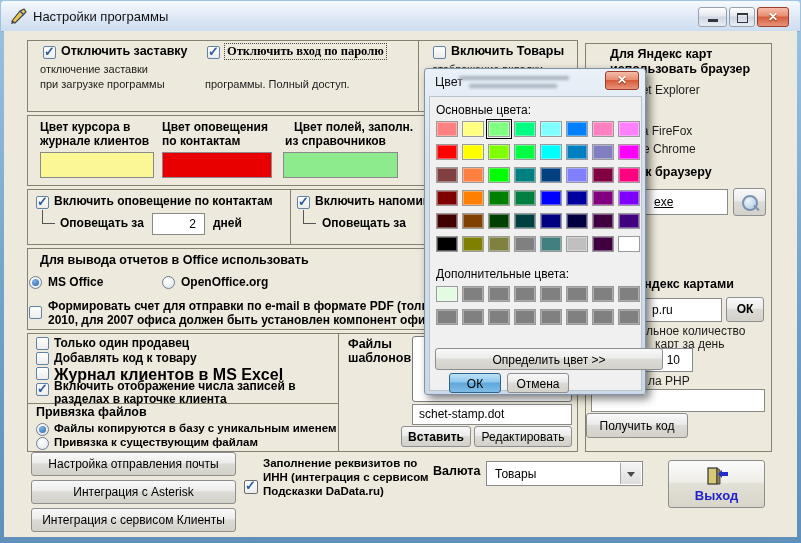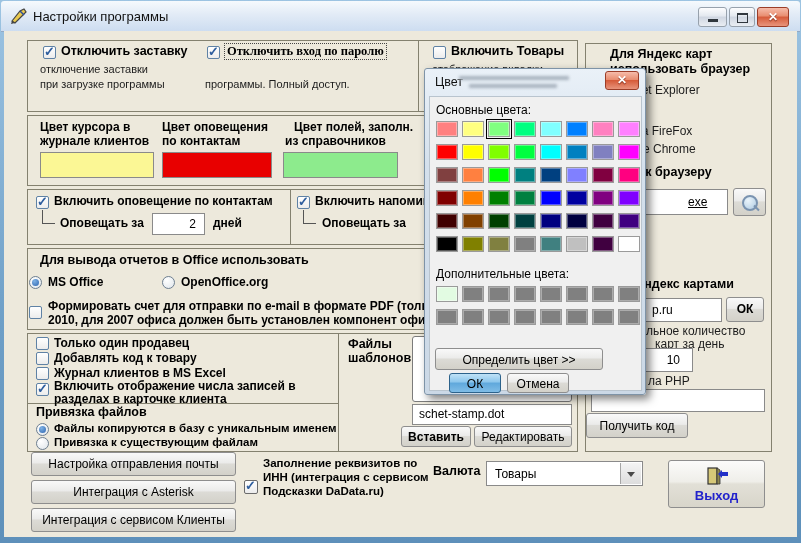--- a/index.html
+++ b/index.html
@@ -116,21 +116,21 @@
 
   <div class="gbox" style="left:27px;top:333px;width:551px;height:119px;"></div>
   <div class="vline" style="left:338px;top:334px;height:117px;"></div>
   <div class="hline" style="left:28px;top:403px;width:310px;"></div>
 
   <span class="cb" style="left:36px;top:337px;"></span>
   <span class="b" style="left:54px;top:336px;font-size:12px;">Только один продавец</span>
   <span class="cb" style="left:36px;top:352px;"></span>
   <span class="b" style="left:54px;top:351px;font-size:12px;">Добавлять код к товару</span>
   <span class="cb" style="left:36px;top:367px;"></span>
-  <span class="b" style="left:54px;top:366px;font-size:12px;text-align:right;">Журнал клиентов в MS Excel</span>
+  <span class="b" style="left:54px;top:366px;font-size:16px;text-align:right;">Журнал клиентов в MS Excel</span>
   <span class="cb checked" style="left:36px;top:383px;"></span>
   <span class="b" style="left:54px;top:379px;font-size:12px;">Включить отображение числа записей в</span>
   <span class="b" style="left:54px;top:392px;font-size:12px;">разделах в карточке клиента</span>
 
   <span class="b" style="left:36px;top:405px;">Привязка файлов</span>
   <span class="rd sel" style="left:36px;top:423px;"></span>
   <span class="b" style="left:54px;top:422px;font-size:11.5px;">Файлы копируются в базу с уникальным именем</span>
   <span class="rd" style="left:36px;top:437px;"></span>
   <span class="b" style="left:54px;top:436px;font-size:11.5px;">Привязка к существующим файлам</span>
 
@@ -149,21 +149,21 @@
   <span class="d" style="left:611px;top:83px;font-size:12px;">Internet Explorer</span>
   <span class="rd" style="left:593px;top:105px;"></span>
   <span class="d" style="left:611px;top:104px;font-size:12px;">Opera</span>
   <span class="rd" style="left:593px;top:125px;"></span>
   <span class="d" style="left:611px;top:124px;font-size:12px;">Mozilla FireFox</span>
   <span class="rd" style="left:593px;top:143px;"></span>
   <span class="d" style="left:611px;top:142px;font-size:12px;">Google Chrome</span>
 
   <span class="b" style="left:612px;top:165px;">Путь к браузеру</span>
   <div class="inp" style="left:591px;top:189px;width:137px;height:26px;padding:5px 0 0 0;">
-    <span style="margin-left:96px;text-decoration:underline;">exe</span>
+    <span style="margin-left:62px;text-decoration:underline;">exe</span>
   </div>
   <div class="btn" style="left:733px;top:188px;width:33px;height:28px;padding-top:6px;">
     <span class="mag"></span>
   </div>
 
   <span class="b" style="left:637px;top:277px;">яндекс картами</span>
   <div class="inp" style="left:591px;top:298px;width:131px;height:24px;padding:4px 0 0 0;">
     <span style="margin-left:60px;">p.ru</span>
   </div>
   <div class="btn" style="left:726px;top:297px;width:38px;height:25px;padding-top:4px;font-weight:bold;">ОК</div>
@@ -273,19 +273,19 @@
           <div class="swatch" style="background: rgb(128, 128, 128);"></div>
           <div class="swatch" style="background: rgb(128, 128, 128);"></div>
           <div class="swatch" style="background: rgb(128, 128, 128);"></div>
           <div class="swatch" style="background: rgb(128, 128, 128);"></div>
           <div class="swatch" style="background: rgb(128, 128, 128);"></div>
           <div class="swatch" style="background: rgb(128, 128, 128);"></div>
           <div class="swatch" style="background: rgb(128, 128, 128);"></div>
           <div class="swatch" style="background: rgb(128, 128, 128);"></div>
           <div class="swatch" style="background: rgb(128, 128, 128);"></div>
         </div>
-      <div class="btn" style="left:5px;top:251px;width:168px;height:22px;padding-top:4px;">Определить цвет &gt;&gt;</div>
+      <div class="btn" style="left:5px;top:251px;width:228px;height:22px;padding-top:4px;">Определить цвет &gt;&gt;</div>
       <div class="btn" style="left:19px;top:276px;width:52px;height:20px;padding-top:3px;background:linear-gradient(180deg,#BFE2F7,#8CC6EC 45%,#5FA8DC 50%,#7FBCE6);border-color:#2C628B;">ОК</div>
       <div class="btn" style="left:77px;top:276px;width:62px;height:20px;padding-top:3px;">Отмена</div>
     </div>
   </div>
 
 </div>
 
 </body></html>

